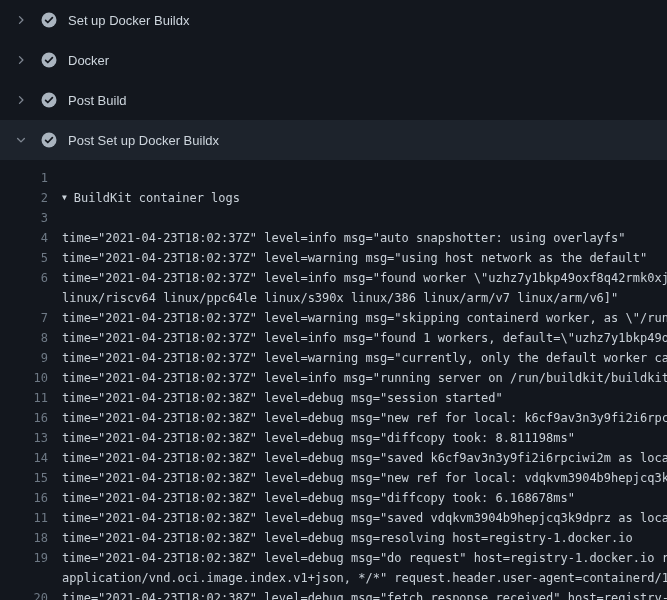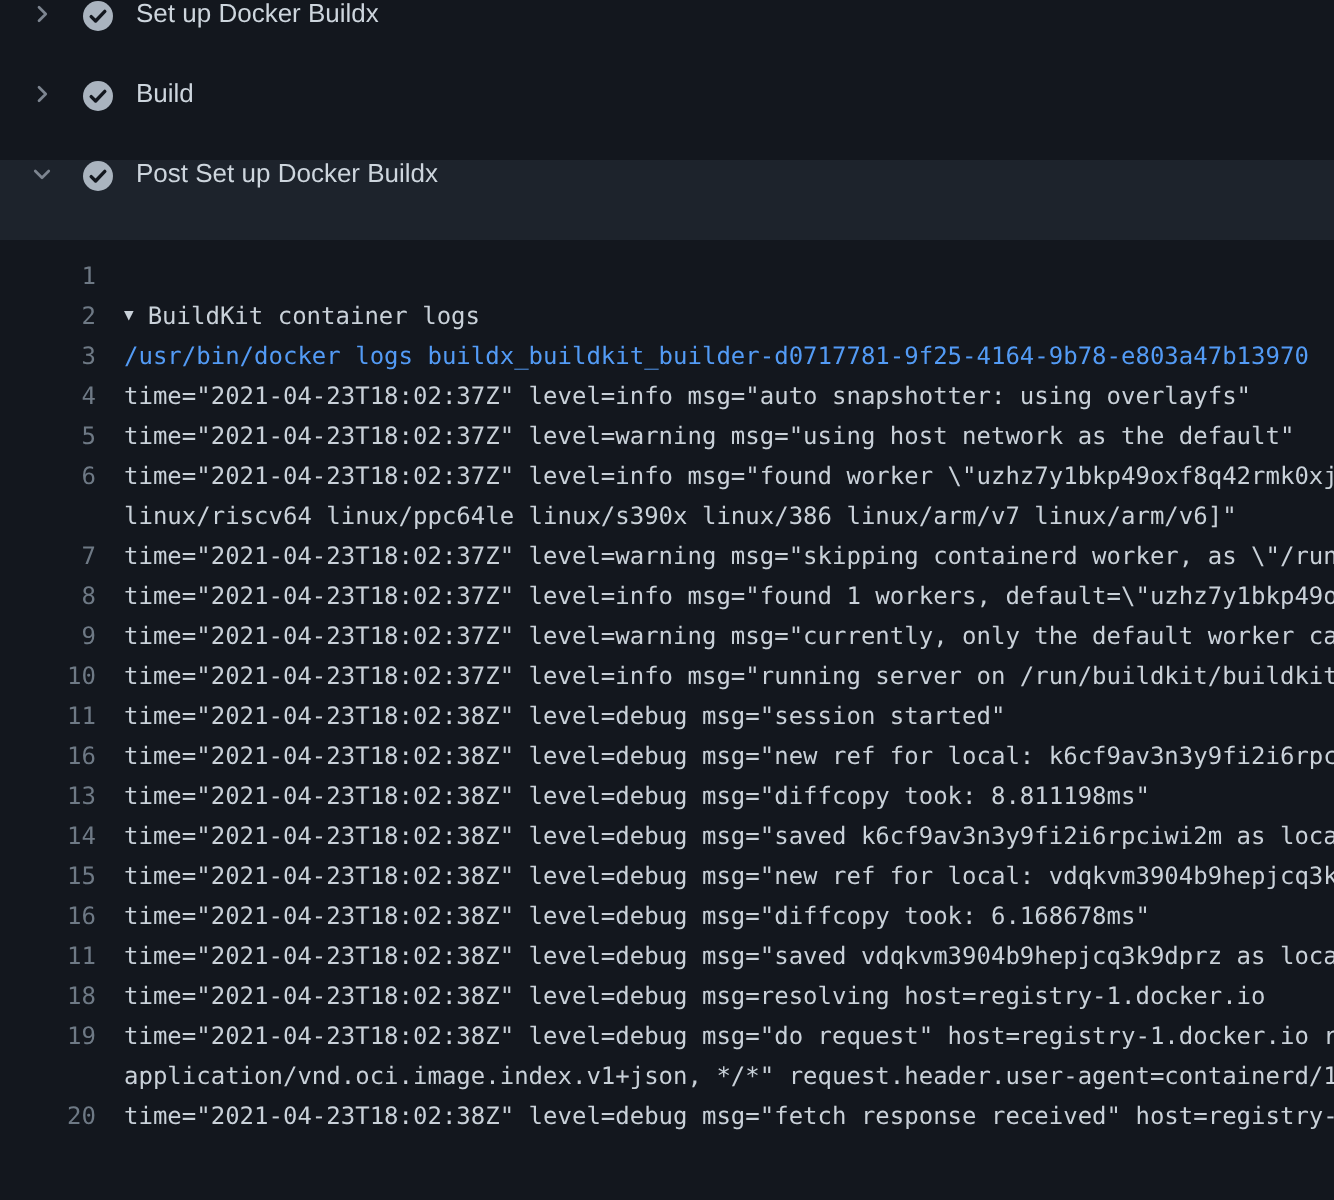--- a/index.html
+++ b/index.html
@@ -8,20 +8,21 @@
     width: 667px;
     height: 600px;
     overflow: hidden;
     background: var(--page-bg, #13171e);
     font-family: "Liberation Sans", sans-serif;
   }
 
   
   .step-header {
     display: flex;
+    align-items: center;
     height: 40px;
     padding: 0 28px 0 14px;
     color: var(--header-text, #cdd5dd);
     font-size: 13px;
     cursor: pointer;
     user-select: none;
   }
   .step-header.expanded { background: var(--expanded-header-bg, #1d232c); }
   .chev {
     width: 14px; height: 14px;
@@ -98,23 +99,37 @@
         <svg viewBox="0 0 16 16" width="12" height="12">
             <path d="M6 3.5L10.5 8 6 12.5"></path>
           </svg>
       </span>
       <span class="check">
         <svg viewBox="0 0 16 16" width="16" height="16">
             <circle cx="8" cy="8" r="7.5"></circle>
             <path d="M4.6 8.3l2.2 2.2 4.6-4.8"></path>
           </svg>
       </span>
-      <span class="step-label">Build</span>
-    </div>
-
+      <span class="step-label">Docker</span>
+    </div>
+
+    <div class="step-header">
+      <span class="chev">
+        <svg viewBox="0 0 16 16" width="12" height="12">
+            <path d="M6 3.5L10.5 8 6 12.5"></path>
+          </svg>
+      </span>
+      <span class="check">
+        <svg viewBox="0 0 16 16" width="16" height="16">
+            <circle cx="8" cy="8" r="7.5"></circle>
+            <path d="M4.6 8.3l2.2 2.2 4.6-4.8"></path>
+          </svg>
+      </span>
+      <span class="step-label">Post Build</span>
+    </div>
 
     <div class="step-header expanded">
       <span class="chev">
         <svg viewBox="0 0 16 16" width="12" height="12">
             <path d="M3.5 6L8 10.5 12.5 6"></path>
           </svg>
       </span>
       <span class="check">
         <svg viewBox="0 0 16 16" width="16" height="16">
             <circle cx="8" cy="8" r="7.5"></circle>
@@ -129,21 +144,20 @@
   <div class="log">
       <div class="log-row">
         <span class="num">1</span>
       </div>
       <div class="log-row">
         <span class="num">2</span>
         <span class="text group"><span class="tri">▼</span><span class="group-title">BuildKit container logs</span></span>
       </div>
       <div class="log-row">
         <span class="num">3</span>
-        <span class="text command">/usr/bin/docker logs buildx_buildkit_builder-d0717781-9f25-4164-9b78-e803a47b13970</span>
       </div>
       <div class="log-row">
         <span class="num">4</span>
         <span class="text">time="2021-04-23T18:02:37Z" level=info msg="auto snapshotter: using overlayfs"</span>
       </div>
       <div class="log-row">
         <span class="num">5</span>
         <span class="text">time="2021-04-23T18:02:37Z" level=warning msg="using host network as the default"</span>
       </div>
       <div class="log-row">

